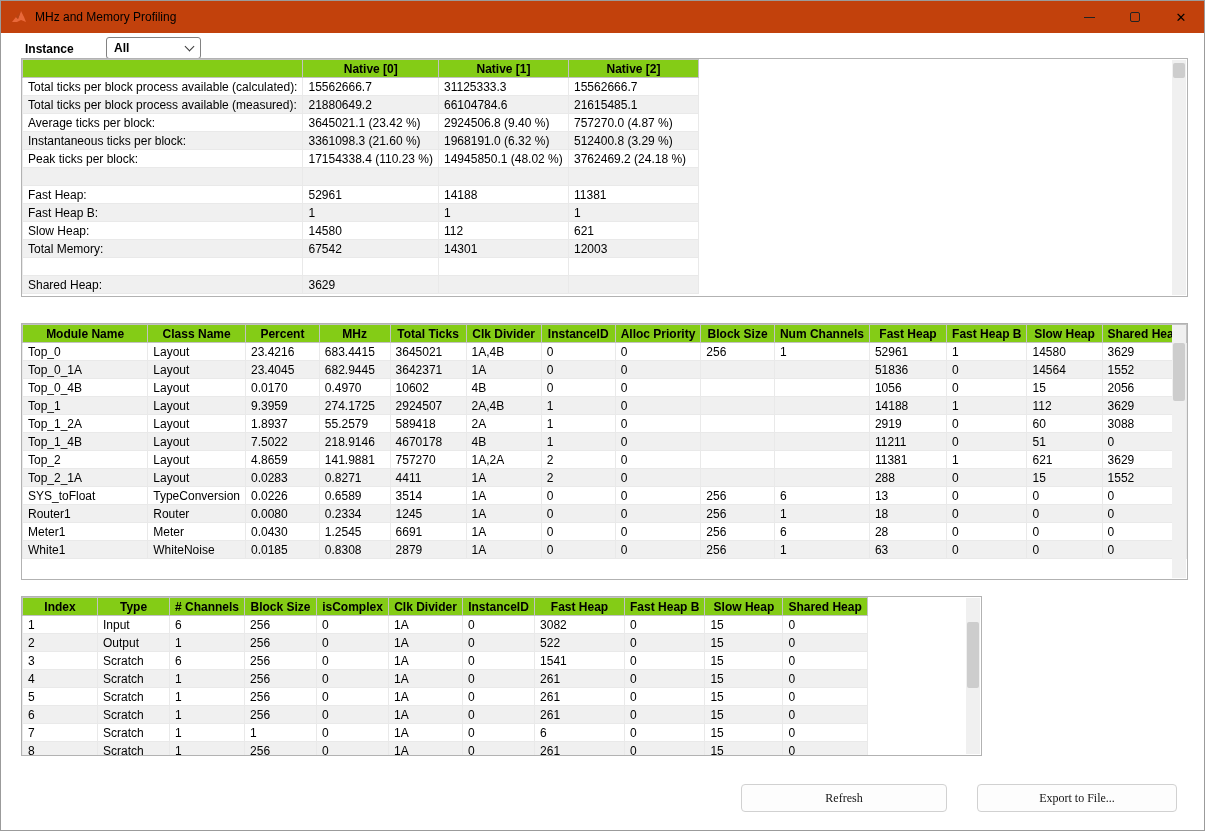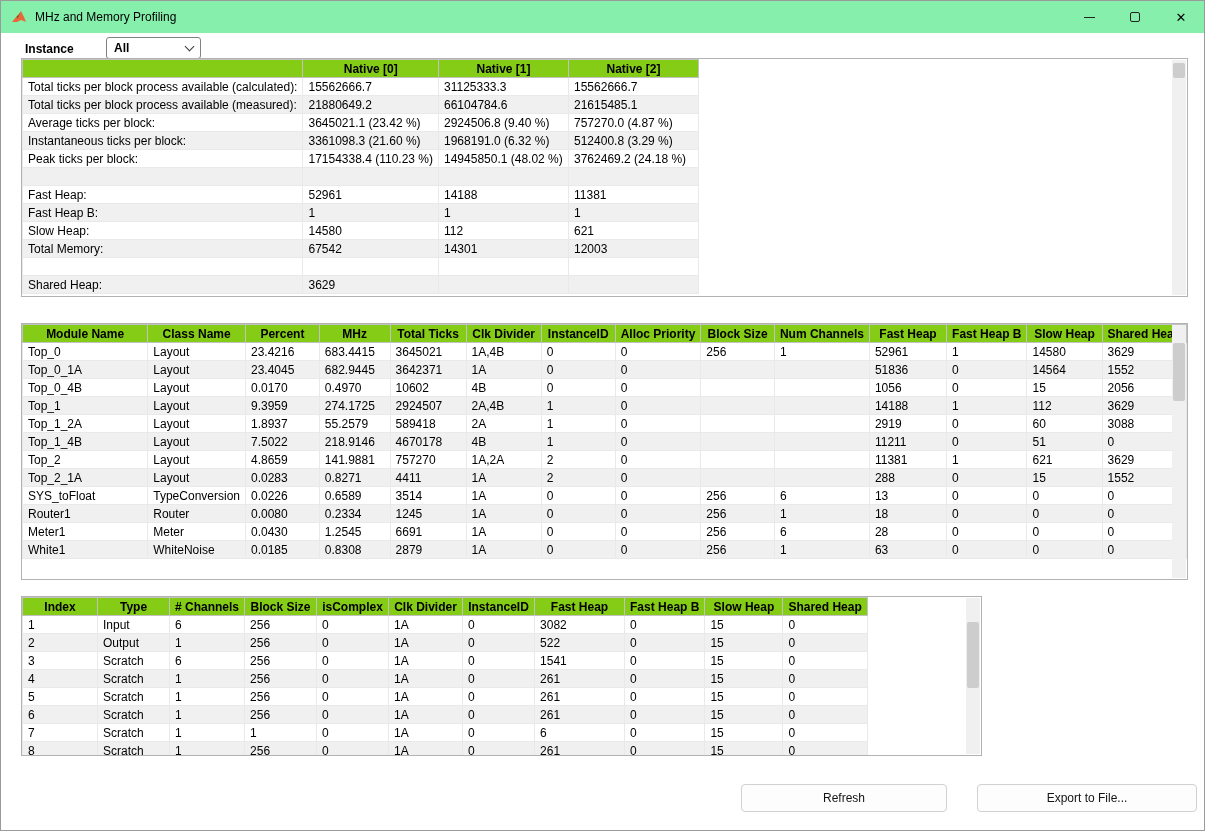--- a/index.html
+++ b/index.html
@@ -5,21 +5,21 @@
   * { margin:0; padding:0; box-sizing:border-box; }
   html,body { width:1205px; height:831px; }
   body {
     position:relative; overflow:hidden; background:#ffffff; color:#000;
     font-family:"Liberation Sans", sans-serif; font-size:12px;
     border:1px solid #9b9b9b;
   }
 
   
   #titlebar { position:absolute; left:0; top:0; width:100%; height:32px;
-    display:flex; align-items:center; background:#86efac; }
+    display:flex; align-items:center; background:#c2410c; }
   .app-icon { width:16px; height:16px; margin-left:10px; flex:0 0 auto; }
   .window-title { margin-left:8px; font-size:12px; }
   #window-controls { margin-left:auto; display:flex; height:100%; }
   .win-btn { width:46px; height:32px; display:flex; align-items:center;
     justify-content:center; cursor:default; }
   .glyph-min { width:11px; border-top:1px solid #222; display:block; }
   .glyph-max { width:10px; height:10px; border:1px solid #222; border-radius:2px; display:block; }
   .glyph-close { font-size:13px; line-height:1; }
 
   
@@ -46,23 +46,23 @@
   
   .vscroll { position:absolute; top:1px; right:1px; bottom:1px; width:14px; background:#f0f0f0; }
   .vthumb  { position:absolute; left:1px; width:12px; background:#cdcdcd; border-radius:2px; }
   #summary-thumb { top:3px;  height:15px; }
   #module-thumb  { top:18px; height:58px; }
   #buffer-thumb  { top:24px; height:66px; }
 
   
   .action-btn { position:absolute; height:28px; background:#fdfdfd;
     border:1px solid #d1d1d1; border-radius:4px; color:#141414;
-    font-family:Liberation Sans, sans-serif; font-size:12px; cursor:default; }
+    font-family:Liberation Serif, serif; font-size:12px; cursor:default; }
   #refresh-btn { left:740px; top:783px; width:206px; }
-  #export-btn  { left:976px; top:783px; width:220px; }
+  #export-btn  { left:976px; top:783px; width:200px; }
 </style>
 </head>
 <body>
 
 <div id="titlebar">
   <svg class="app-icon" viewBox="0 0 16 16">
     <polygon points="1,13 5,8 7,10 10,2 13,8 15,13 10,11 6,13" fill="#e8683a"></polygon>
     <polygon points="5,8 7,10 10,2 8,5" fill="#b44516"></polygon>
   </svg>
   <span class="window-title">MHz and Memory Profiling</span>

